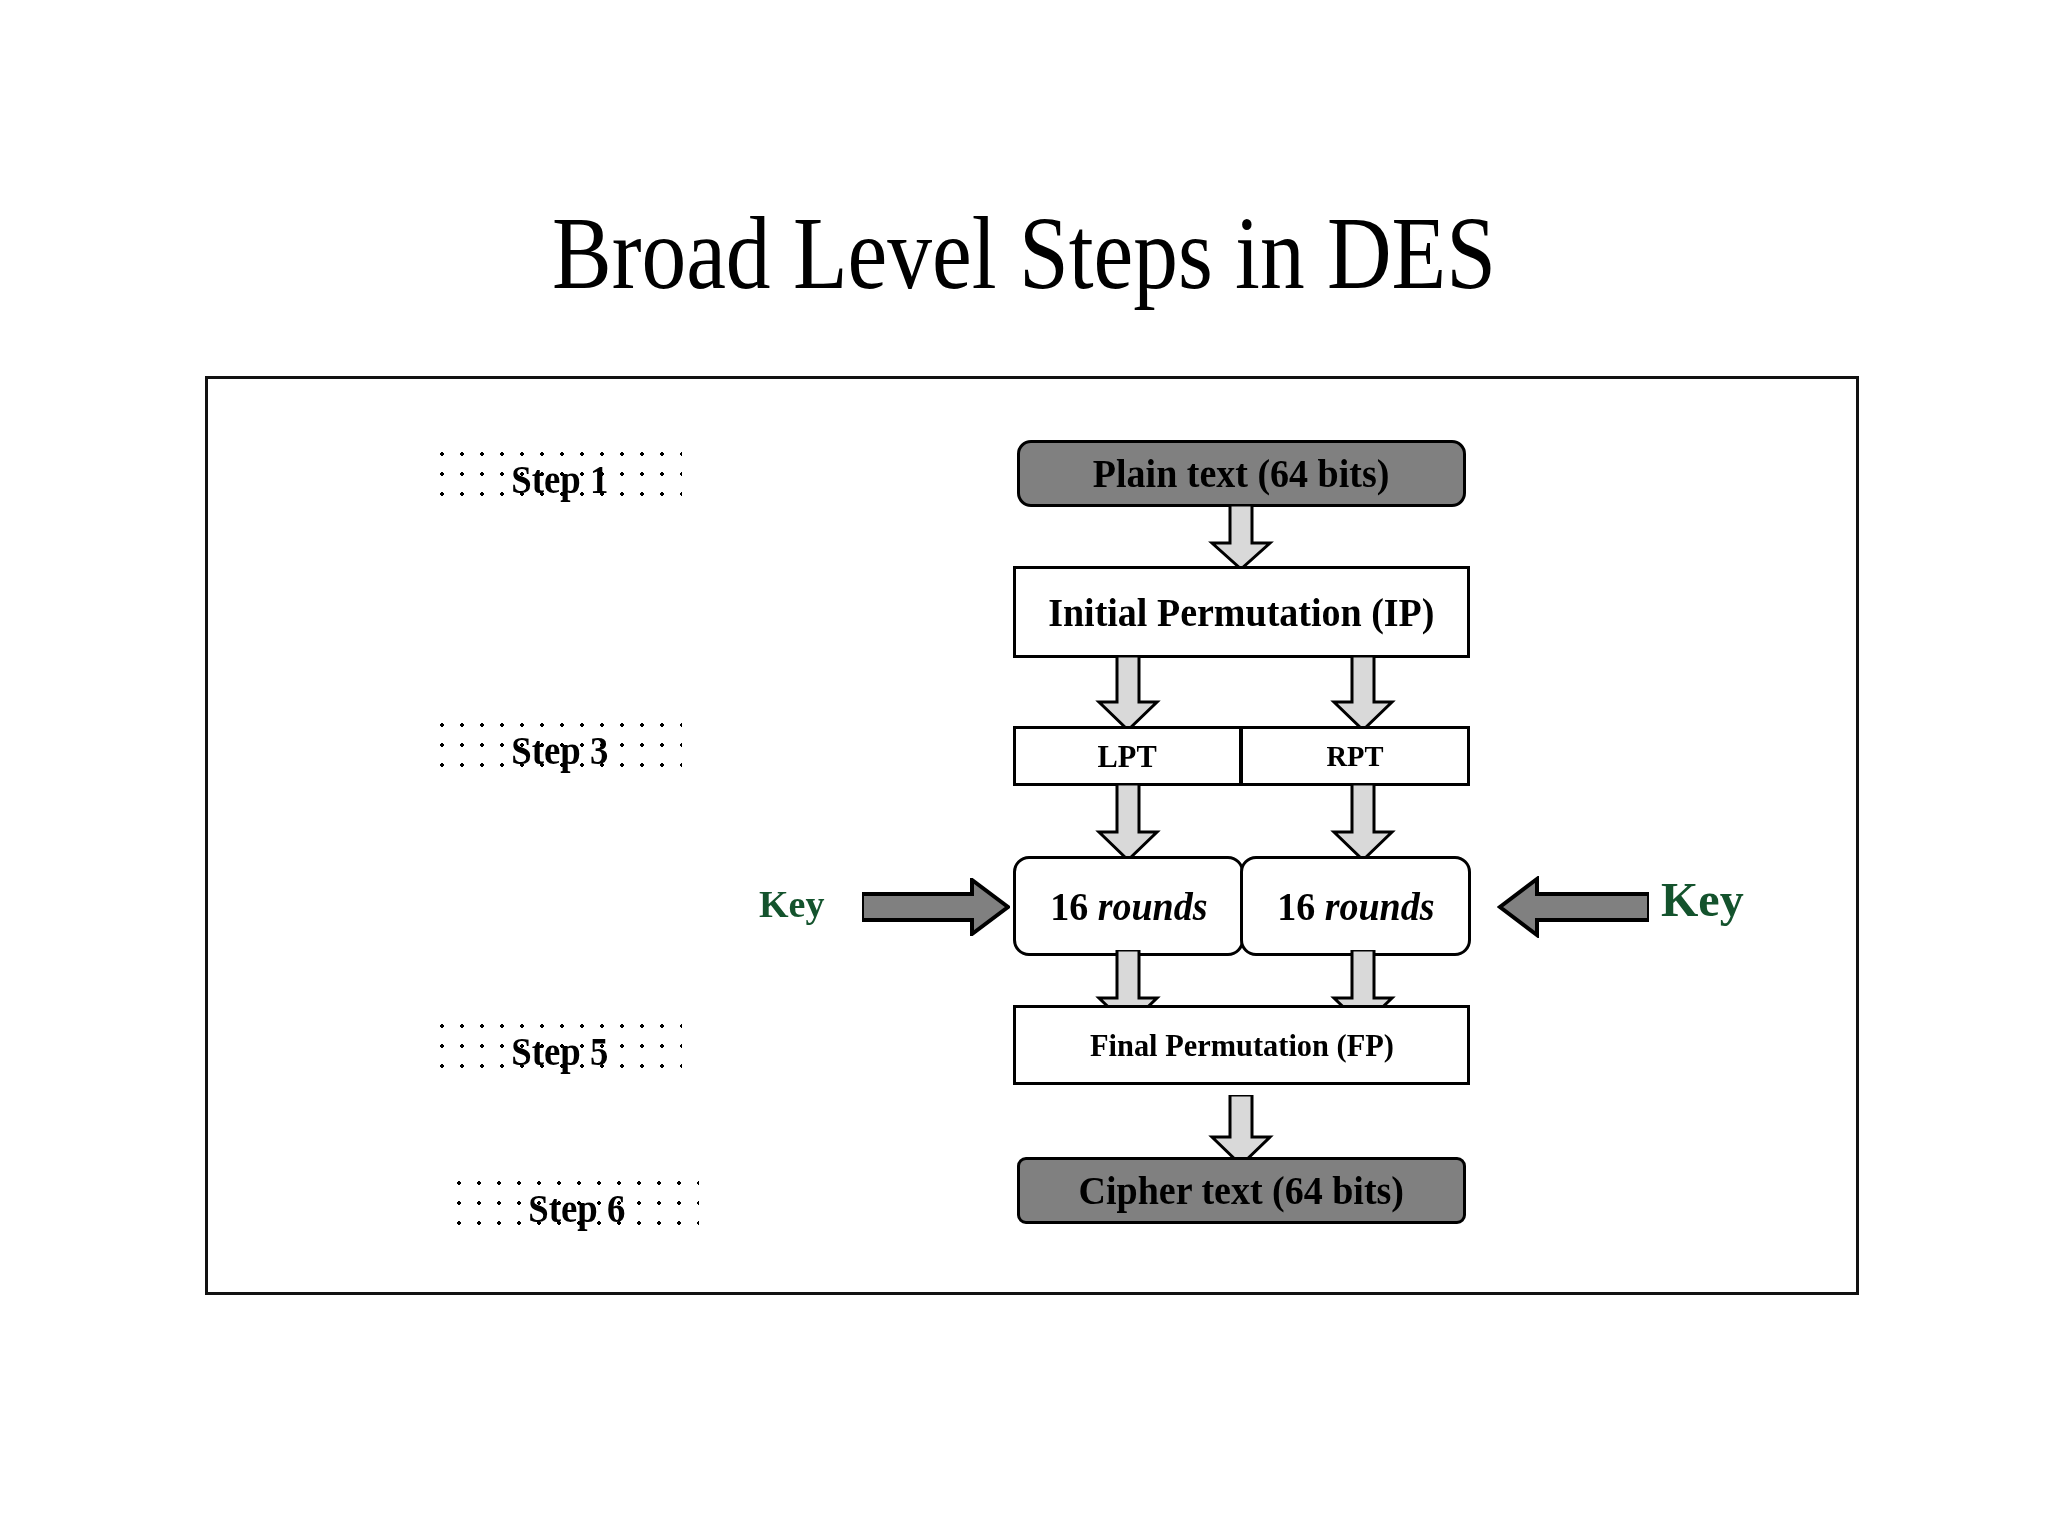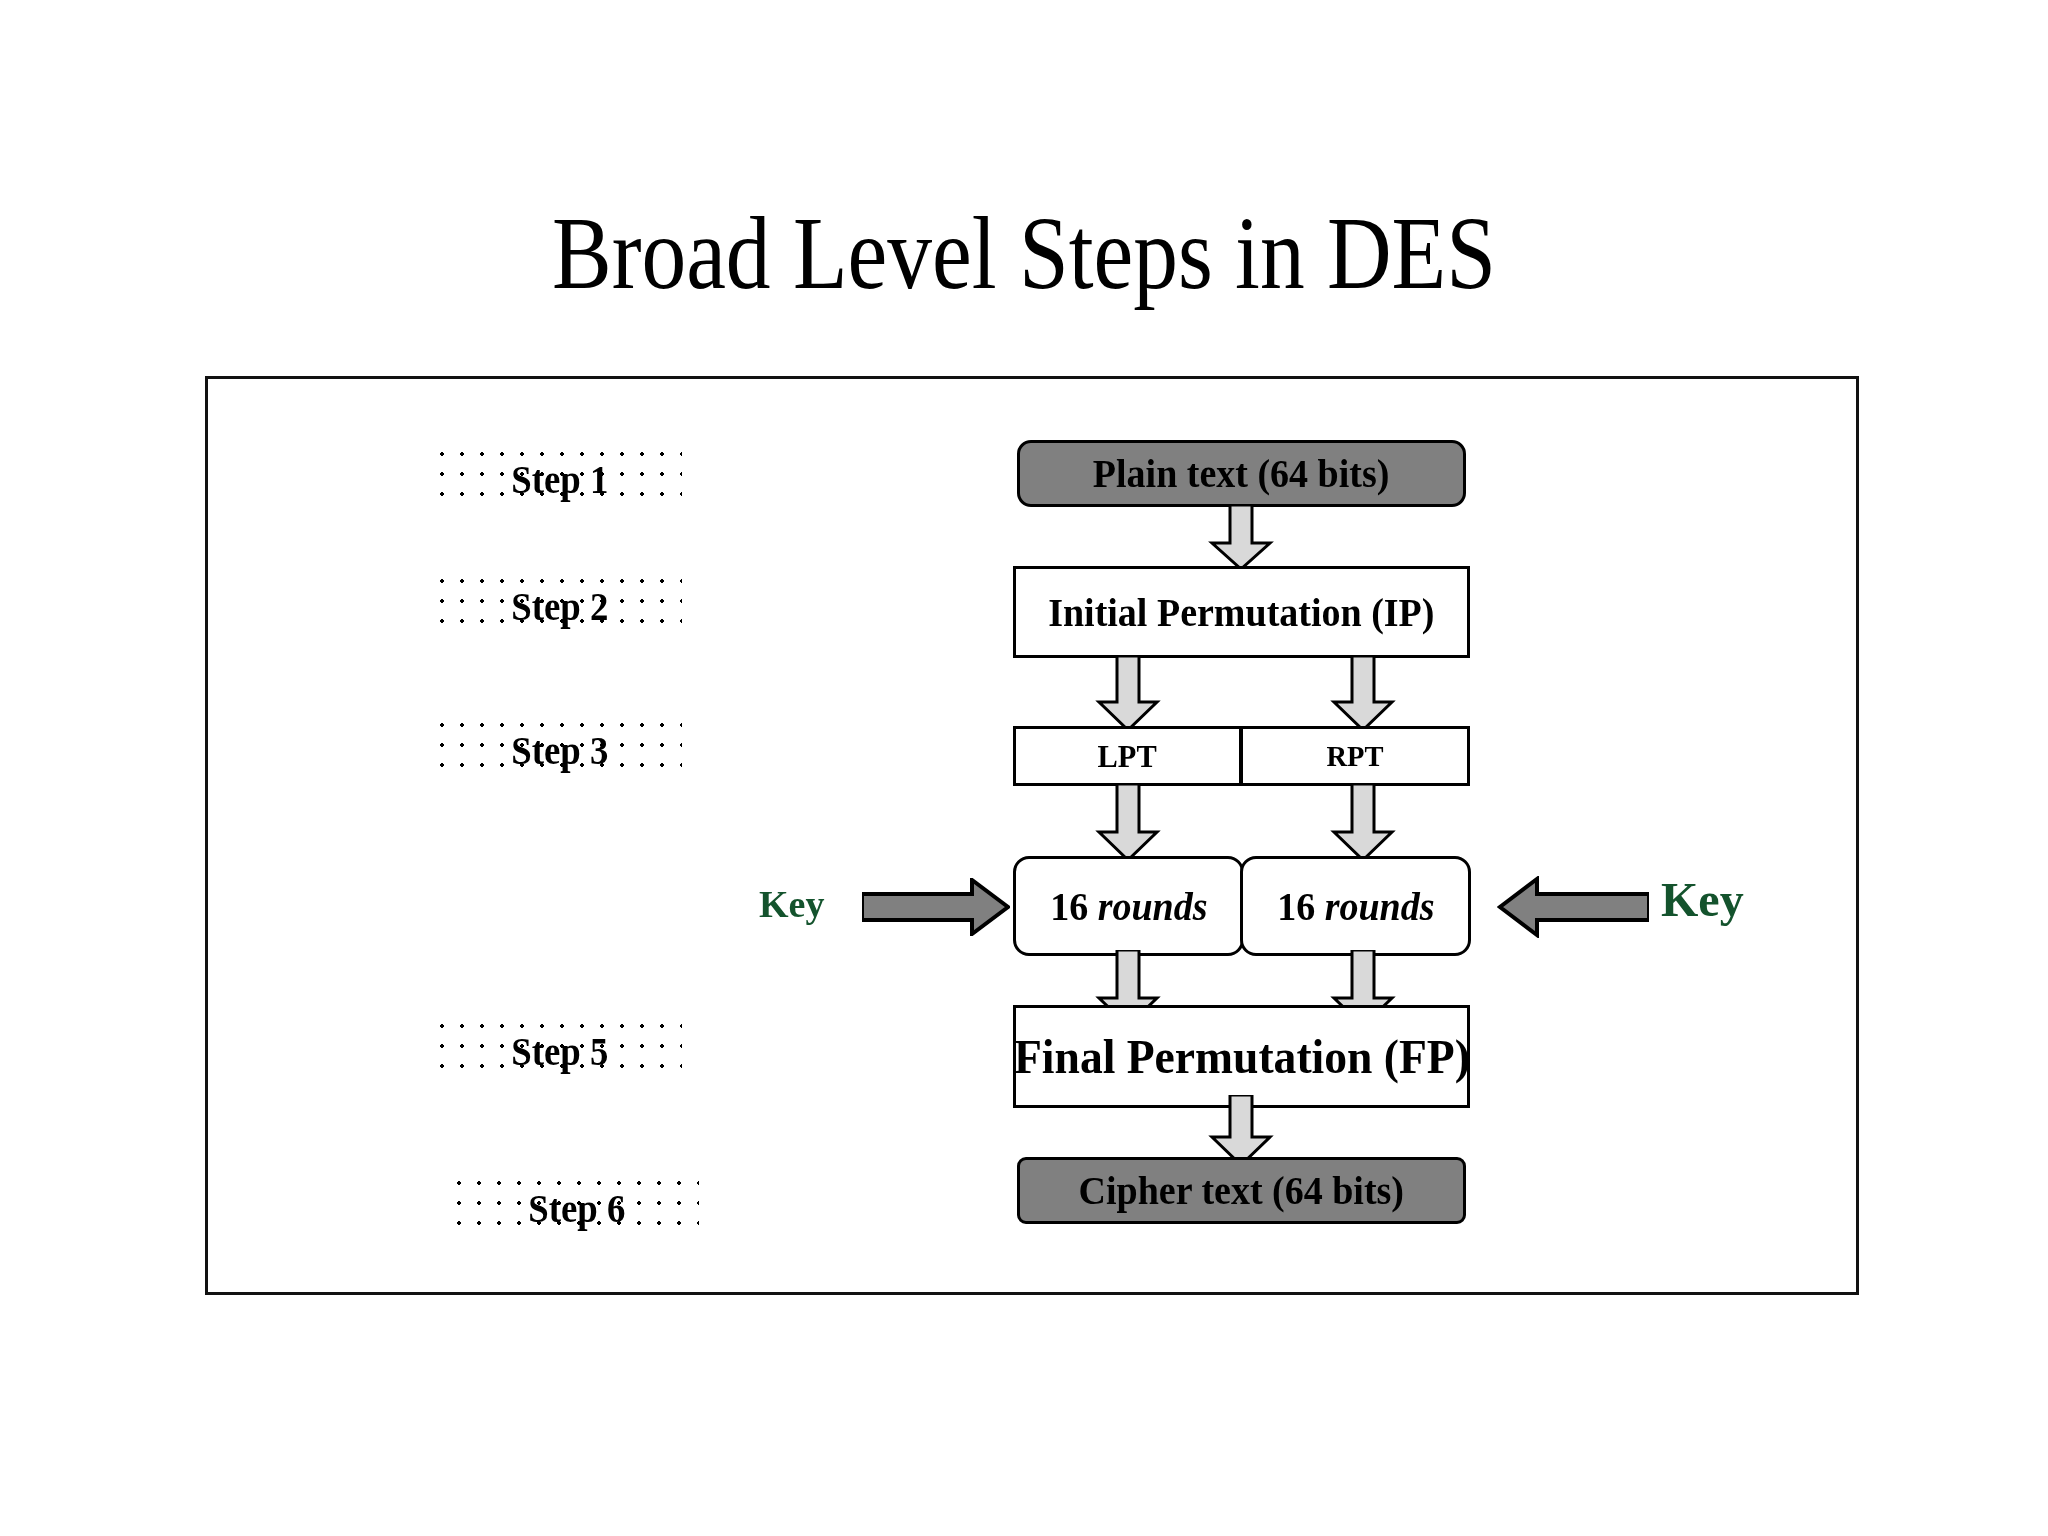--- a/index.html
+++ b/index.html
@@ -118,23 +118,20 @@
 
 <div id="page">
 
   <div id="slide-title">Broad Level Steps in DES</div>
 
   <div id="diagram-frame"></div>
 
   <div class="step-label" style="left:437px; top:449px;">
     <span>Step 1</span>
   </div>
-  <div class="step-label" style="left:437px; top:576px;">
-    <span>Step 2</span>
-  </div>
   <div class="step-label" style="left:437px; top:720px;">
     <span>Step 3</span>
   </div>
   <div class="step-label" style="left:437px; top:1021px;">
     <span>Step 5</span>
   </div>
   <div class="step-label" style="left:454px; top:1178px;">
     <span>Step 6</span>
   </div>
 
@@ -208,21 +205,21 @@
     <svg width="66" height="78" viewBox="0 0 66 78">
       <polygon points="22,0 44,0 44,48 62,48 33,76 4,48 22,48" fill="#d9d9d9" stroke="#000000" stroke-width="3"></polygon>
     </svg>
   </div>
   <div class="varrow" style="left:1330px; top:950px;">
     <svg width="66" height="78" viewBox="0 0 66 78">
       <polygon points="22,0 44,0 44,48 62,48 33,76 4,48 22,48" fill="#d9d9d9" stroke="#000000" stroke-width="3"></polygon>
     </svg>
   </div>
 
-  <div class="flow-box" style="left:1013px; top:1005px; width:457px; height:103px; font-size:48px;">
+  <div class="flow-box" style="left:1013px; top:1005px; width:457px; height:80px; font-size:32px;">
     <span class="txt">Final Permutation (FP)</span>
   </div>
 
   <div class="varrow" style="left:1208px; top:1095px;">
     <svg width="66" height="72" viewBox="0 0 66 72">
       <polygon points="22,0 44,0 44,42 62,42 33,70 4,42 22,42" fill="#d9d9d9" stroke="#000000" stroke-width="3"></polygon>
     </svg>
   </div>
 
   <div class="flow-box shaded" style="left:1017px; top:1157px; width:449px; height:67px; font-size:40px;border-radius:9px;">

